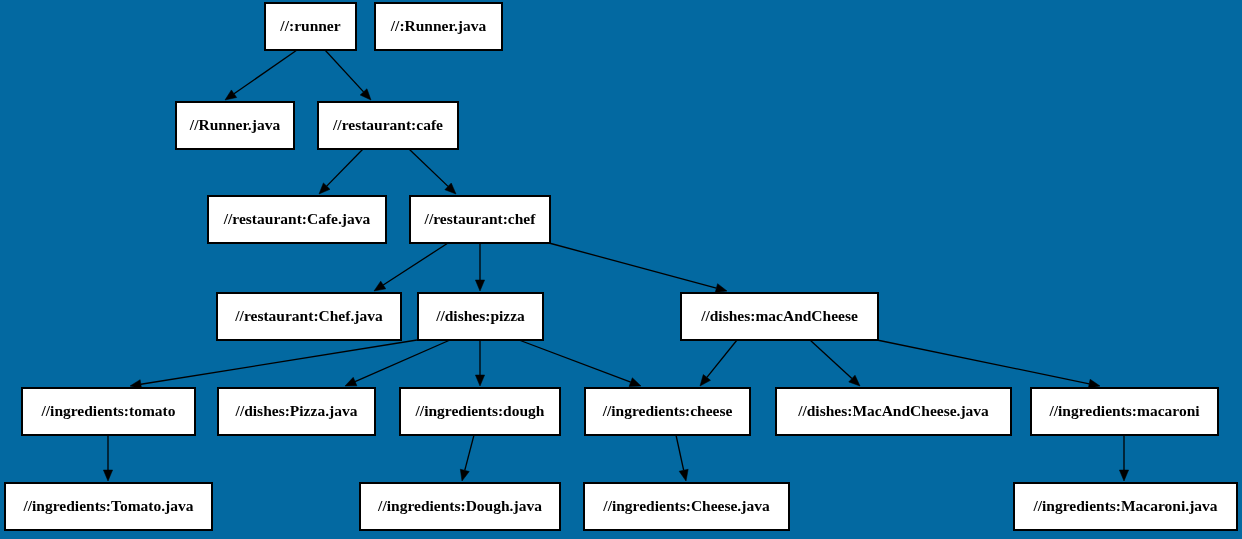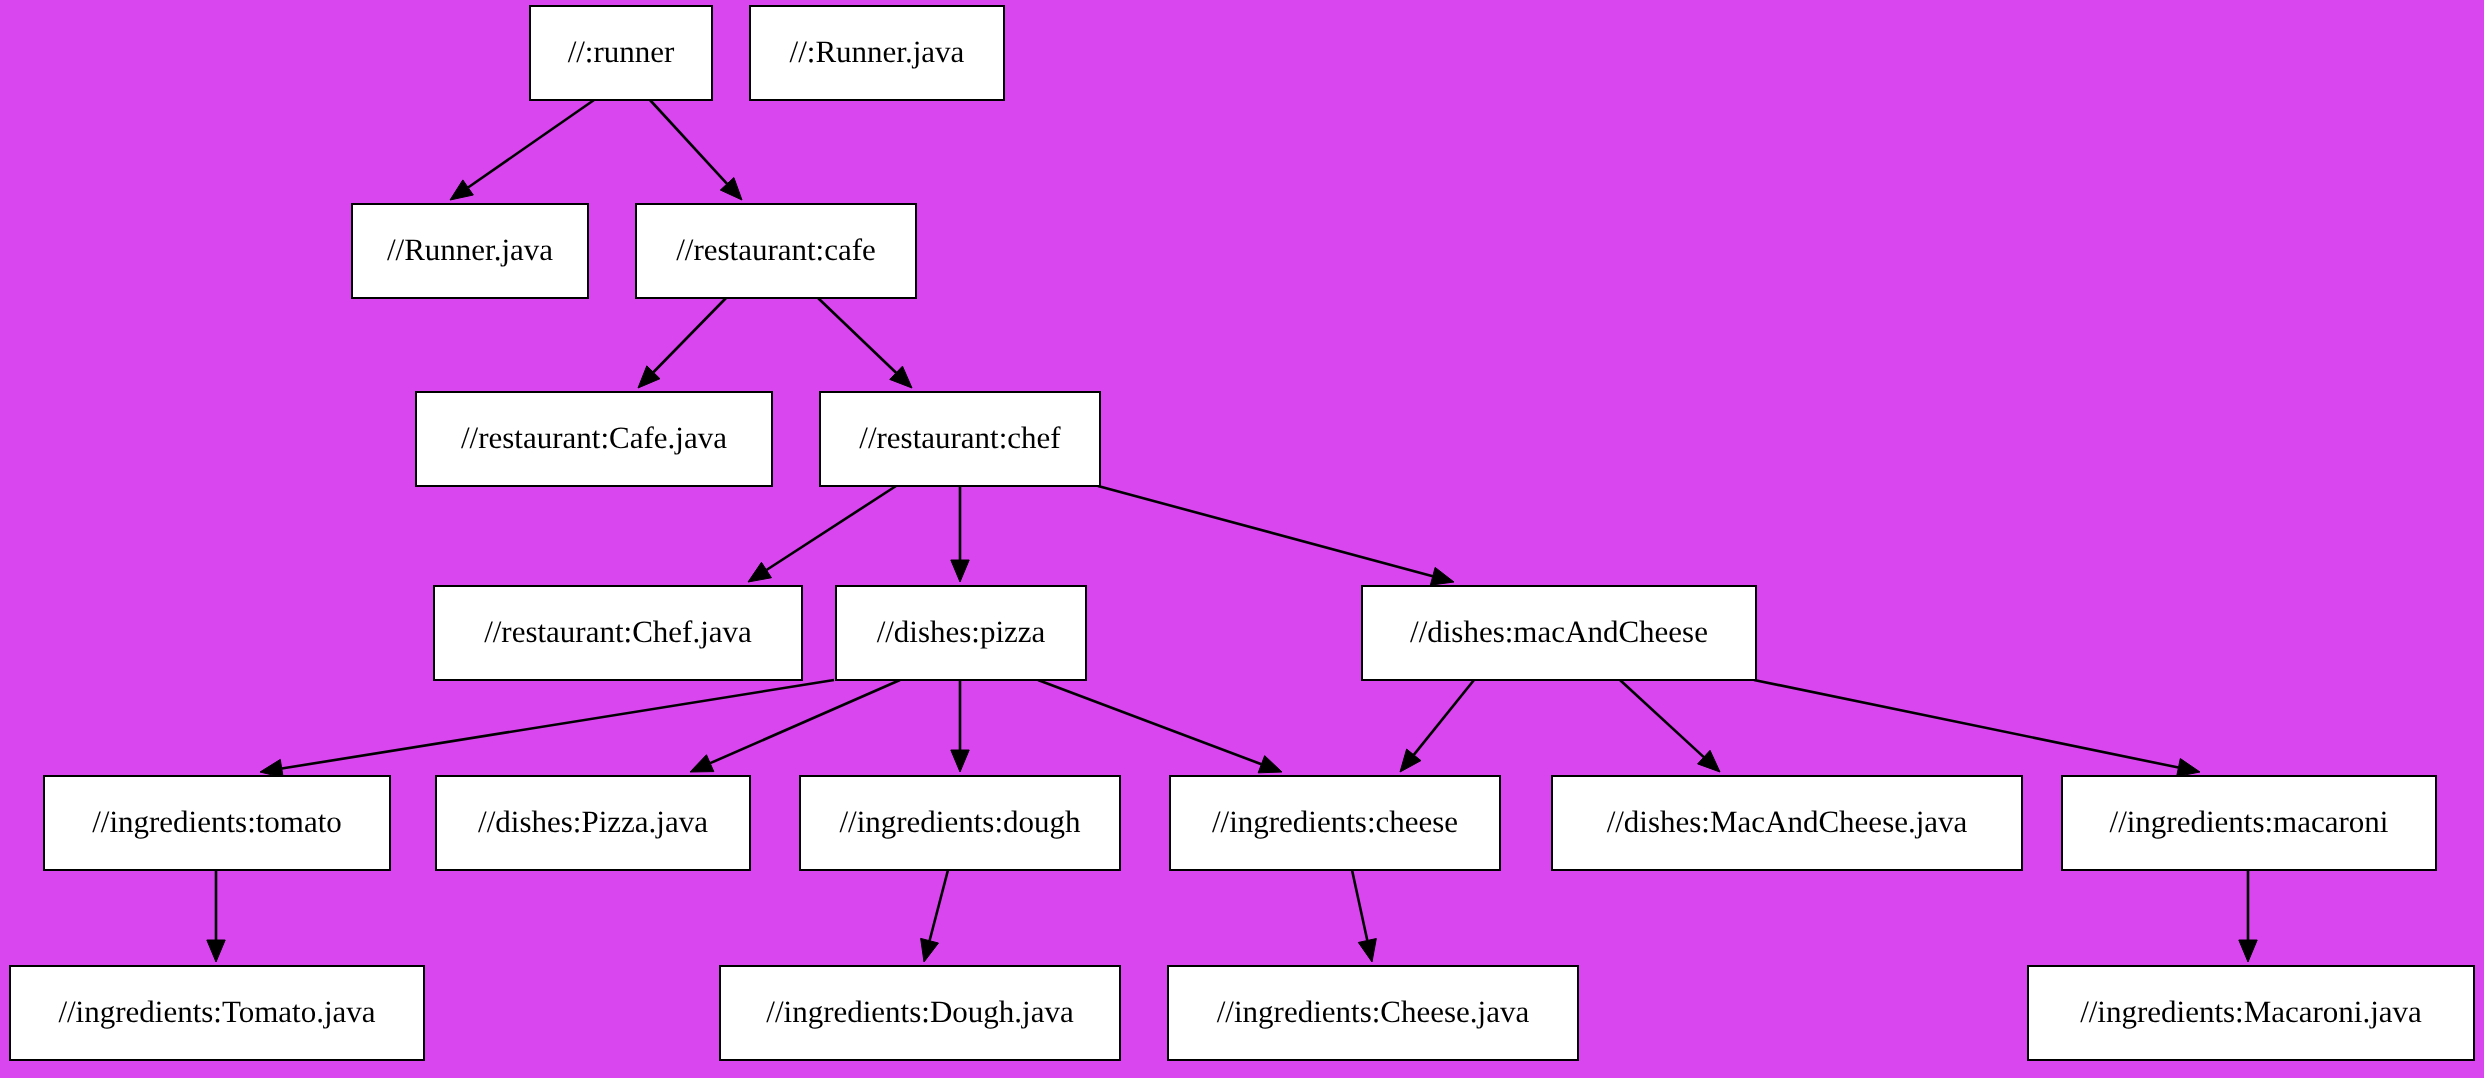--- a/index.html
+++ b/index.html
@@ -10,21 +10,22 @@
   body {
     width: 1242px;
     height: 539px;
     overflow: hidden;
     font-family: "Liberation Serif", "DejaVu Serif", serif;
   }
   #graph-root {
     position: relative;
     width: 1242px;
     height: 539px;
-    background: #d946ef;
+    background: #0369a1;
+    font-weight: bold;
   }
   #graph-svg {
     position: absolute;
     left: 0;
     top: 0;
     width: 1242px;
     height: 539px;
     display: block;
   }
   .node-rect {

